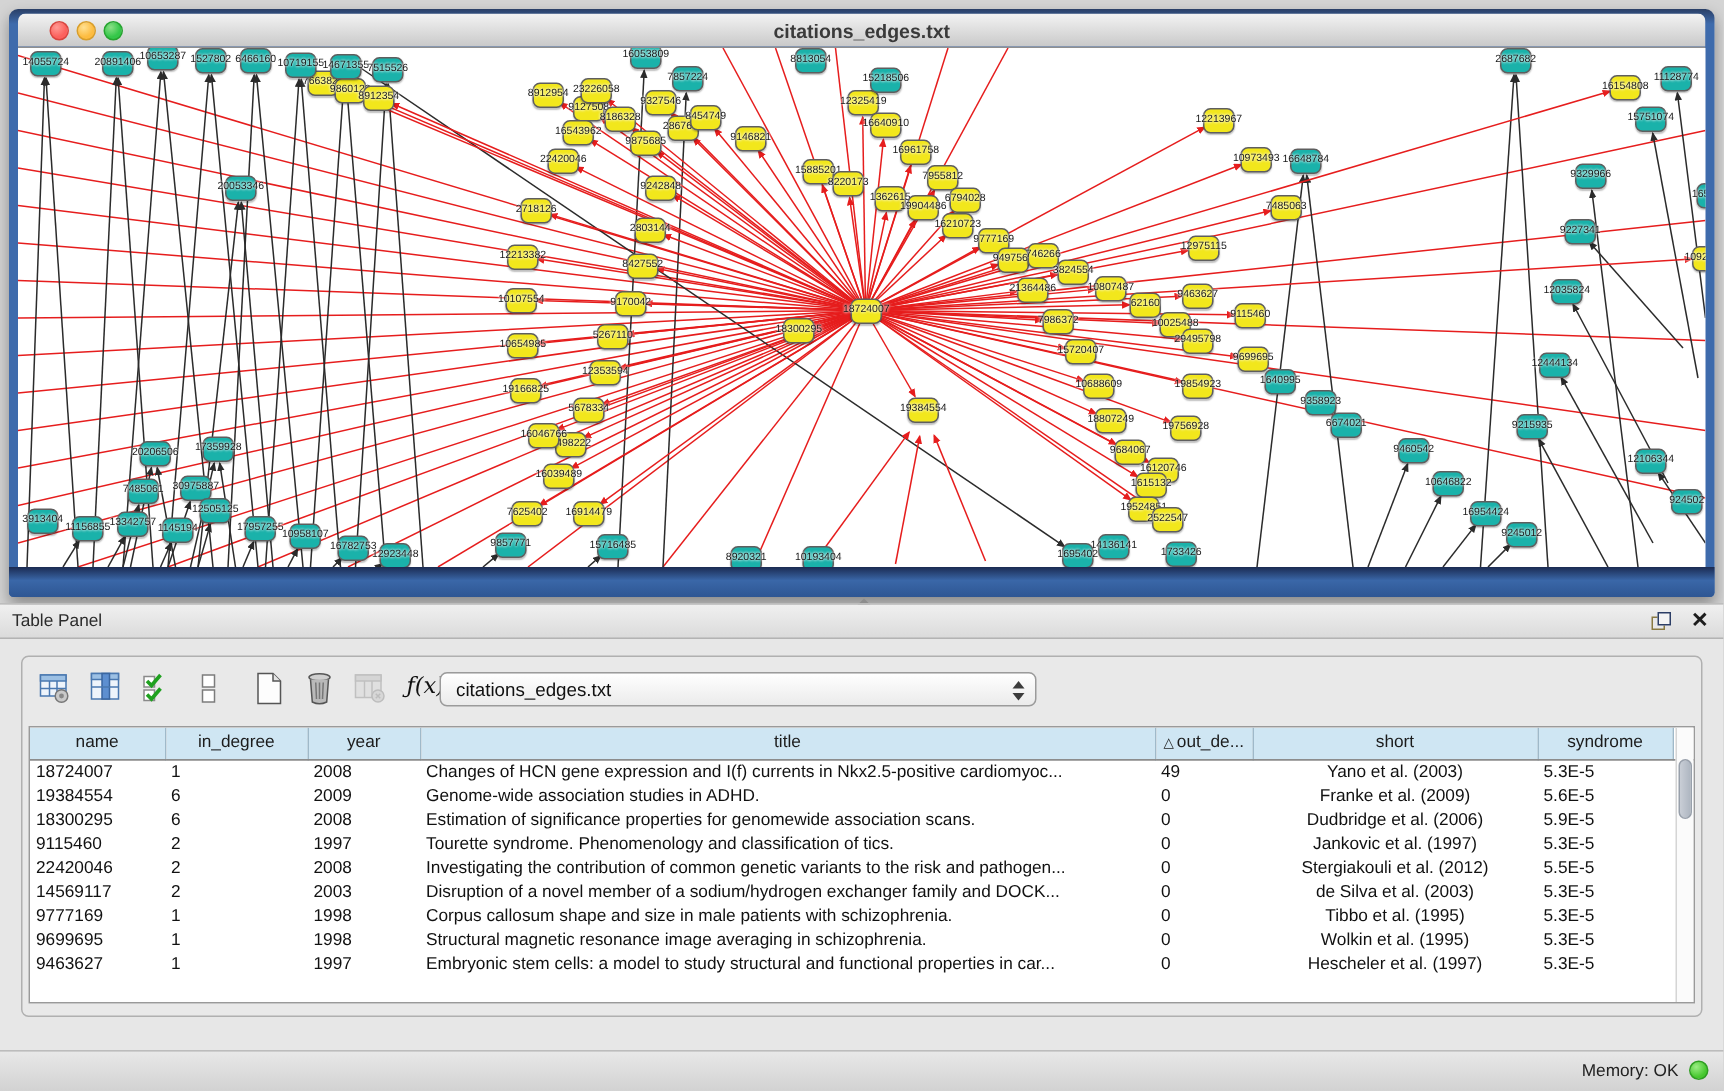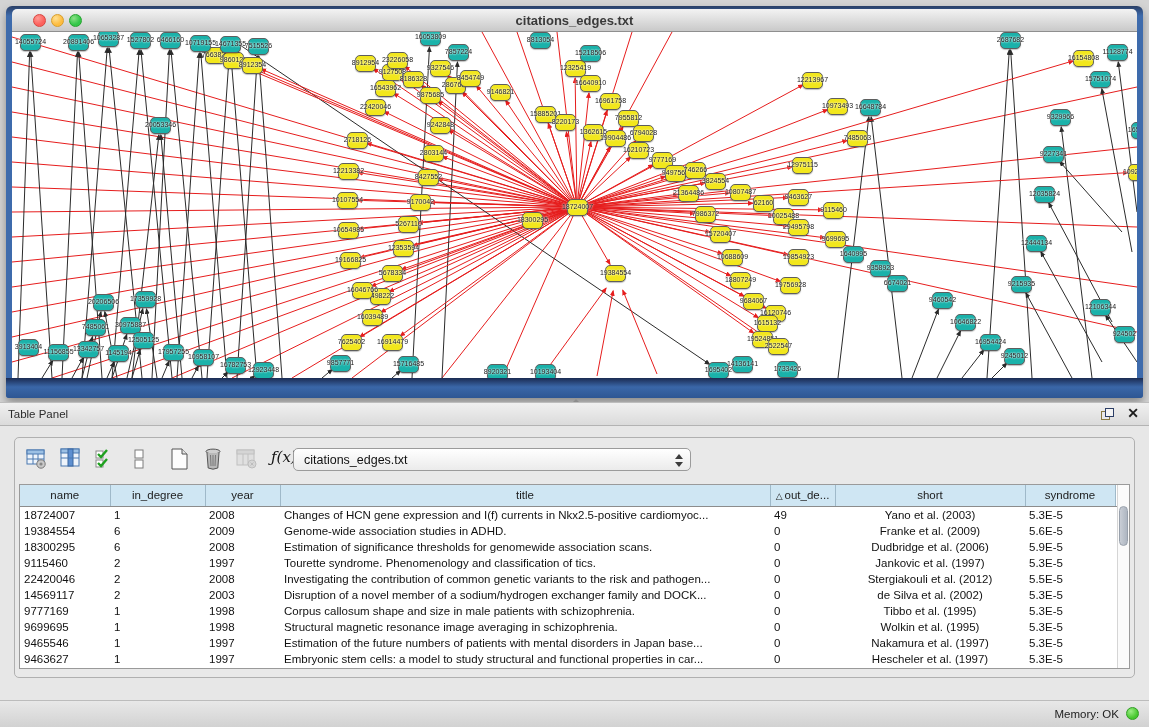--- a/index.html
+++ b/index.html
@@ -780,21 +780,21 @@
               <td>Genome-wide association studies in ADHD.</td>
               <td>0</td>
               <td class="center">Franke et al. (2009)</td>
               <td>5.6E-5</td>
               <td></td>
             </tr>
             <tr>
               <td>18300295</td>
               <td>6</td>
               <td>2008</td>
-              <td>Estimation of significance thresholds for genomewide association scans.</td>
+              <td>Estimation of significance properties for genomewide association scans.</td>
               <td>0</td>
               <td class="center">Dudbridge et al. (2006)</td>
               <td>5.9E-5</td>
               <td></td>
             </tr>
             <tr>
               <td>9115460</td>
               <td>2</td>
               <td>1997</td>
               <td>Tourette syndrome. Phenomenology and classification of tics.</td>
@@ -812,21 +812,21 @@
               <td class="center">Stergiakouli et al. (2012)</td>
               <td>5.5E-5</td>
               <td></td>
             </tr>
             <tr>
               <td>14569117</td>
               <td>2</td>
               <td>2003</td>
               <td>Disruption of a novel member of a sodium/hydrogen exchanger family and DOCK...</td>
               <td>0</td>
-              <td class="center">de Silva et al. (2002)</td>
+              <td class="center">de Silva et al. (2003)</td>
               <td>5.3E-5</td>
               <td></td>
             </tr>
             <tr>
               <td>9777169</td>
               <td>1</td>
               <td>1998</td>
               <td>Corpus callosum shape and size in male patients with schizophrenia.</td>
               <td>0</td>
               <td class="center">Tibbo et al. (1995)</td>
@@ -837,30 +837,20 @@
               <td>9699695</td>
               <td>1</td>
               <td>1998</td>
               <td>Structural magnetic resonance image averaging in schizophrenia.</td>
               <td>0</td>
               <td class="center">Wolkin et al. (1995)</td>
               <td>5.3E-5</td>
               <td></td>
             </tr>
             <tr>
-              <td>9465546</td>
-              <td>1</td>
-              <td>1997</td>
-              <td>Estimation of the future numbers of patients with mental disorders in Japan base...</td>
-              <td>0</td>
-              <td class="center">Nakamura et al. (1997)</td>
-              <td>5.3E-5</td>
-              <td></td>
-            </tr>
-            <tr>
               <td>9463627</td>
               <td>1</td>
               <td>1997</td>
               <td>Embryonic stem cells: a model to study structural and functional properties in car...</td>
               <td>0</td>
               <td class="center">Hescheler et al. (1997)</td>
               <td>5.3E-5</td>
               <td></td>
             </tr>
           </tbody>

